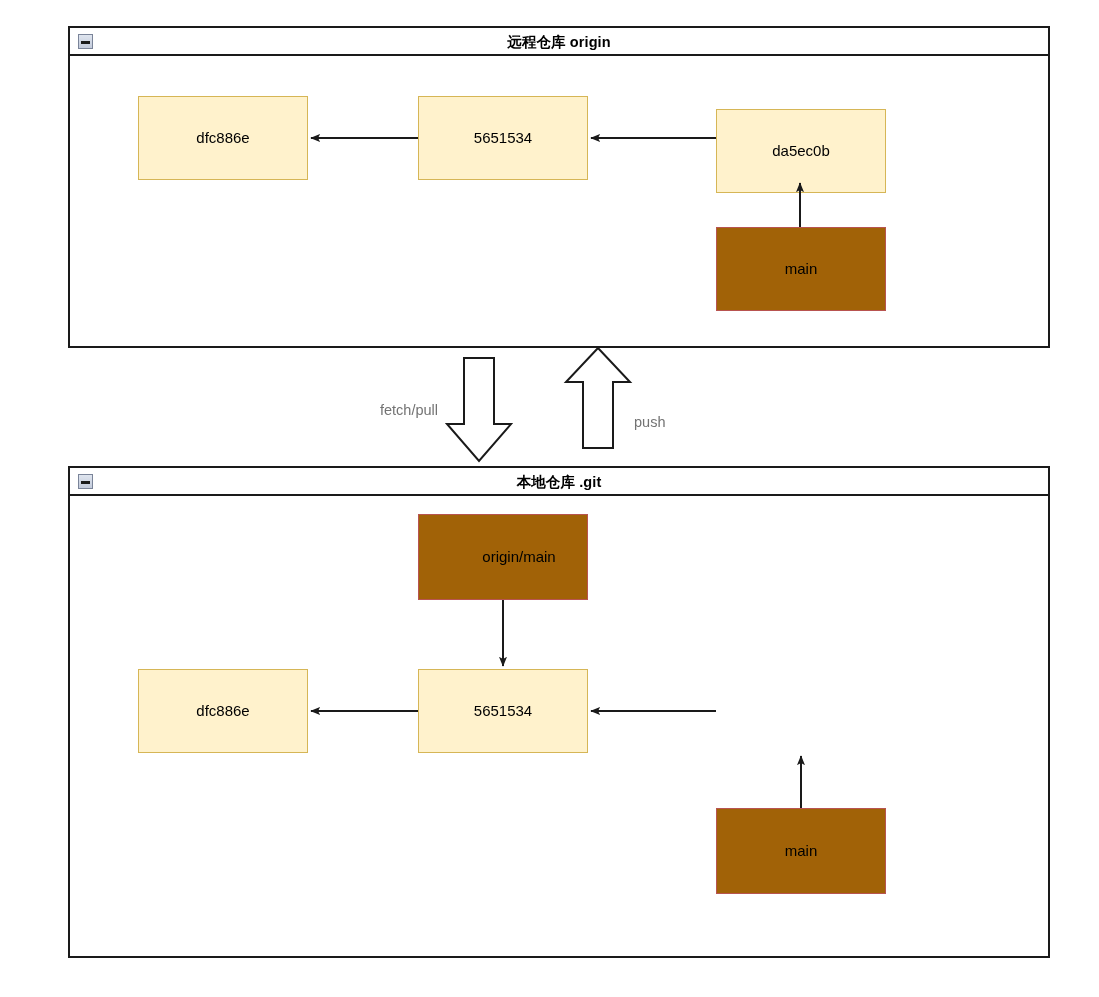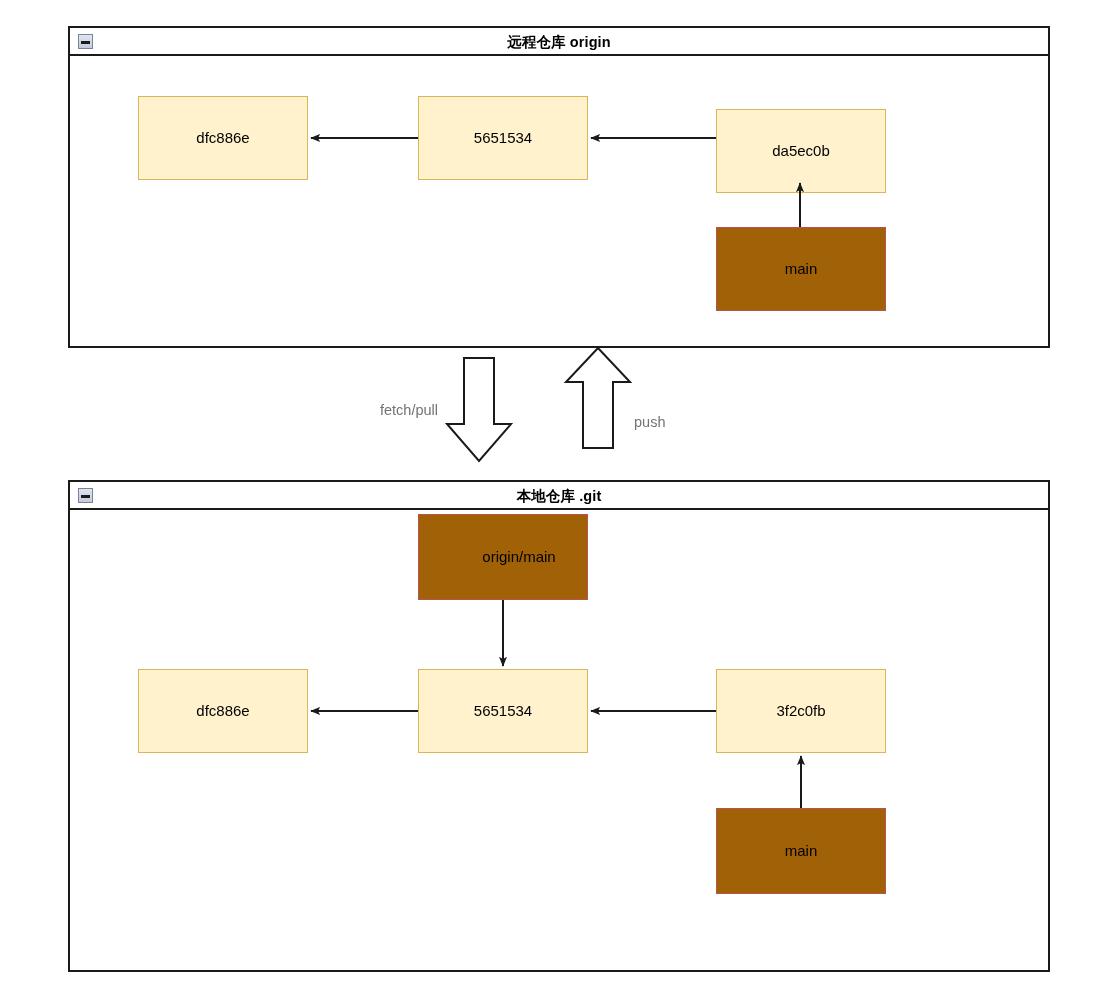--- a/index.html
+++ b/index.html
@@ -133,38 +133,35 @@
   <div class="node commit" style="left:716px; top:96px; width:170px; height:84px;margin-top:13px;">
     <span>da5ec0b</span>
   </div>
   <div class="node branch" style="left:716px; top:227px; width:170px; height:84px;">
     <span>main</span>
   </div>
 
   <div class="edge-label" style="left:380px; top:402px;">fetch/pull</div>
   <div class="edge-label" style="left:634px; top:414px;">push</div>
 
-  <div class="panel" id="panel-local" style="left:68px; top:480px; width:982px; height:492px;">
+  <div class="panel" id="panel-local" style="left:68px; top:466px; width:982px; height:492px;">
     <div class="panel-header">
       <span class="collapse-btn"></span>
       <div class="panel-title">本地仓库 .git</div>
     </div>
   </div>
 
   <div class="node branch" style="left:418px; top:514px; width:170px; height:86px;padding-left:32px;">
     <span>origin/main</span>
   </div>
   <div class="node commit" style="left:138px; top:669px; width:170px; height:84px;">
     <span>dfc886e</span>
   </div>
   <div class="node commit" style="left:418px; top:669px; width:170px; height:84px;">
     <span>5651534</span>
-  </div>
-  <div class="node commit" style="left:716px; top:669px; width:170px; height:84px;">
-    <span>3f2c0fb</span>
   </div>
   <div class="node branch" style="left:716px; top:808px; width:170px; height:86px;">
     <span>main</span>
   </div>
 
   <svg class="overlay" viewBox="0 0 1099 997">
     <defs>
       <marker id="arrowhead" markerWidth="10" markerHeight="8" refX="9.2" refY="4" orient="auto" markerUnits="userSpaceOnUse">
         <path d="M0,0 L10,4 L0,8 L2.2,4 Z" fill="#1a1a1a"></path>
       </marker>

